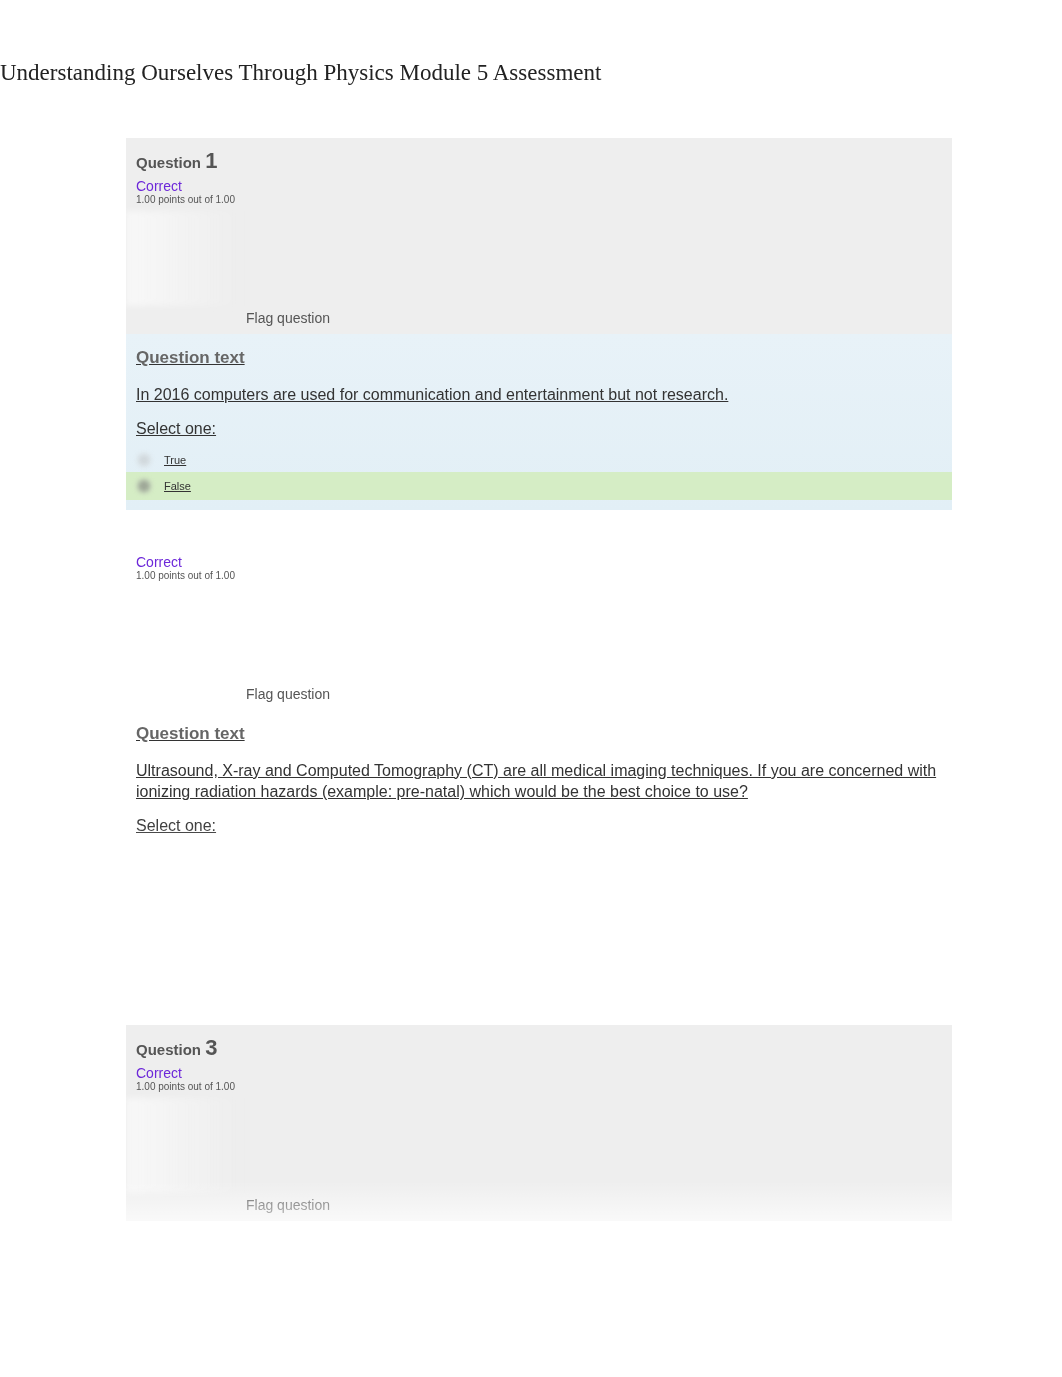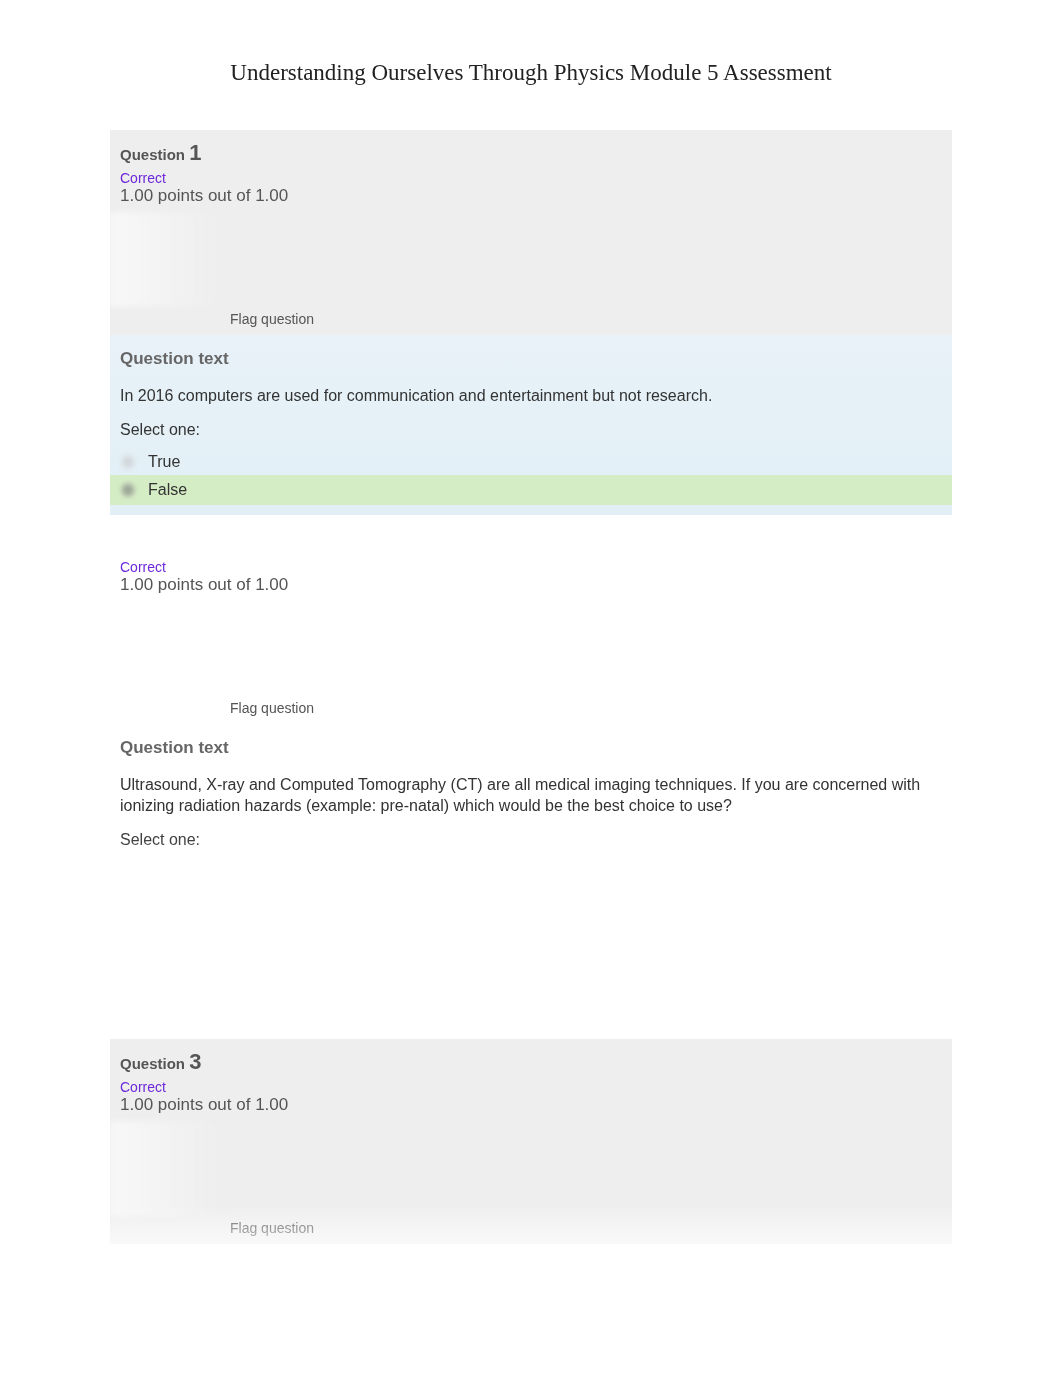--- a/index.html
+++ b/index.html
@@ -7,29 +7,29 @@
       padding: 0;
       box-sizing: border-box;
     }
     body {
       font-family: Arial, Helvetica, sans-serif;
       background: #ffffff;
       width: 1062px;
       color: #333;
     }
     .page-title {
-      text-align: center;
       font-family: Georgia, 'Times New Roman', serif;
       font-size: 23px;
       font-weight: normal;
       color: #222;
       padding: 60px 0 40px 0;
     }
     .question-block {
-      margin: 4px 0 30px 0;
+      margin: 12px 0 30px 0;
+      padding-left: 16px;
     }
     .question-header {
       background: #eeeeee;
       padding: 10px 0 0 0;
       margin: 0 110px;
       position: relative;
     }
     .question-header.plain {
       background: transparent;
     }
@@ -45,21 +45,21 @@
       color: #555;
     }
     .question-status {
       padding: 4px 0 0 10px;
       color: #6d28d9;
       font-size: 14px;
     }
     .question-points {
       padding: 0 0 0 10px;
       color: #555;
-      font-size: 17px;
+      font-size: 10px;
     }
     .blur-band {
       margin-top: 6px;
       height: 95px;
       width: 116px;
       background: linear-gradient(to right, rgba(255,255,255,0.6), rgba(238,238,238,0.0));
       filter: blur(3px);
     }
     .flag-row {
       padding: 4px 0 8px 0;
@@ -69,40 +69,41 @@
     }
     .question-text-heading {
       color: #666;
       font-weight: bold;
       font-size: 17px;
       padding: 14px 0 10px 10px;
     }
     .question-body {
       margin: 0 110px;
       padding: 0 0 10px 0;
+      text-decoration: underline;
     }
     .question-body.blue {
       background: linear-gradient(to bottom, #e8f2f8, #e2eff6);
     }
     .question-prompt {
       color: #333;
       font-size: 16px;
       padding: 6px 10px 14px 10px;
       line-height: 1.35;
     }
     .select-one {
       color: #333;
       font-size: 16px;
       padding: 0 10px 10px 10px;
     }
     .option-row {
       display: flex;
       align-items: center;
       padding: 4px 10px;
-      font-size: 16px;
+      font-size: 11px;
       color: #333;
     }
     .option-row.green {
       background: #d5edc5;
       margin: 0;
       padding: 6px 10px;
       text-align: center;
     }
     .radio-dot {
       width: 16px;

